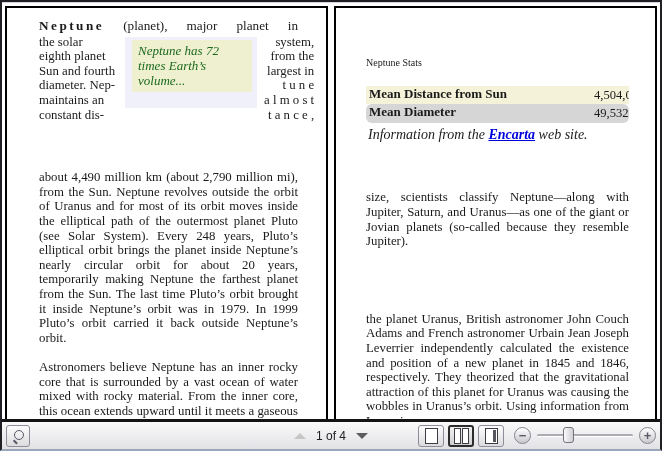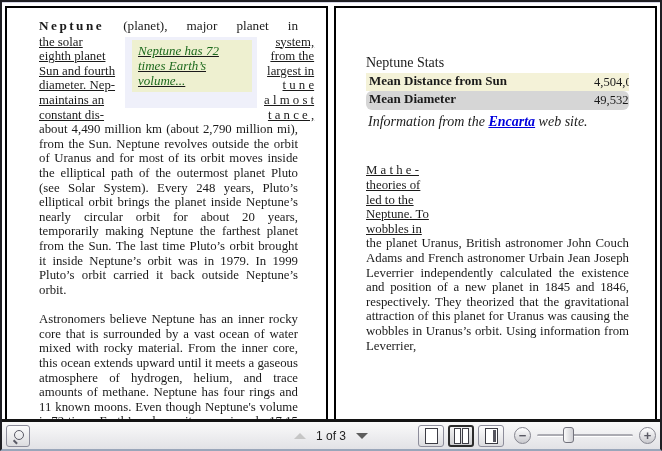--- a/index.html
+++ b/index.html
@@ -27,45 +27,45 @@
   }
   .page-inner-left  { padding:11px 28px 0 32px; }
   .page-inner-right { padding:11px 26px 0 30px; }
 
   .title-line {
     text-align:justify; text-align-last:justify;
     font-size:13.2px; margin-bottom:1px;
   }
   .title-word { font-weight:bold; letter-spacing:2.5px; }
 
-  .para { text-align:justify; }
+  .para { text-align:justify;margin-top:48px; }
   .para + .para { margin-top:15px; }
 
   
-  .wrap-region { display:flex; align-items:flex-start;text-decoration:underline; }
+  .wrap-region { display:flex; align-items:flex-start; }
   .wrap-col { white-space:pre; line-height:14.6px; }
   .wrap-col.left  { width:78px; flex:0 0 auto; }
   .wrap-col.right { flex:1 1 auto; overflow:visible; padding-left:5px;text-align:right; }
 
   .quote-panel {
     flex:0 0 auto; width:132px; margin:2px 2px 0 8px;
     background:var(--quote_panel,#eff0fa);
     padding:3px 5px 16px 7px;
   }
   .quote-panel.plain { background:transparent; padding-bottom:2px; width:136px; }
   .pull-quote {
     background:var(--quote_bg,#eef0d2);
     color:var(--quote_text,#1c691c);
     font-style:italic; font-size:13px; line-height:15px;
     padding:3px 4px 4px 6px;
   }
 
   
   .stats { margin:37px 0 34px 0; }
-  .stats-title { font-size:14px; margin-bottom:2px; }
+  .stats-title { font-size:10px; margin-bottom:15px; }
   .stats-row { display:flex;gap:48px; }
   .stats-row.odd  { background:var(--row_yellow,#f4f2d8); }
   .stats-row.even { background:var(--row_gray,#d6d6d6);border-radius:6px; }
   .stats-label {
     flex:0 0 178px; font-weight:bold; font-size:13px;
     padding:1px 2px 2px 3px; white-space:nowrap; overflow:hidden;
   }
   .stats-value {
     flex:1 1 auto; font-size:12.6px; padding:2px 0 2px 2px;
     white-space:nowrap; overflow:hidden;
@@ -190,43 +190,39 @@
             <div class="stats-value">4,504,000,000 km</div>
           </div>
           <div class="stats-row even">
             <div class="stats-label">Mean Diameter</div>
             <div class="stats-value">49,532 km</div>
           </div>
 
           <div class="stats-note"><span>Information from the </span><span class="encarta-link">Encarta</span><span> web site.</span></div>
         </div>
 
+        <div class="para">size, scientists classify Neptune—along with Jupiter, Saturn, and Uranus—as one of the giant or Jovian planets (so-called because they resemble Jupiter).</div>
 
         <div class="wrap-region" style="margin-top:15px;">
-          <div class="wrap-col left" style="width:70px;">M a t h e -
-theories of
-led to the
-Neptune. To
-wobbles in</div>
         </div>
 
         <div class="para">the planet Uranus, British astronomer John Couch Adams and French astronomer Urbain Jean Joseph Leverrier independently calculated the existence and position of a new planet in 1845 and 1846, respectively. They theorized that the gravitational attraction of this planet for Uranus was causing the wobbles in Uranus’s orbit. Using information from Leverrier,</div>
       </div>
     </div>
   </div>
 
   <div class="toolbar">
 
     <div class="tb-button find-button">
       <span class="magnifier"></span>
     </div>
 
     <div class="page-nav">
       <span class="tri up"></span>
-      <span>1 of 3</span>
+      <span>1 of 4</span>
       <span class="tri down"></span>
     </div>
 
     <div class="right-cluster">
       <div class="view-group">
         <div class="tb-button view-btn">
           <span class="pg-ico">
             <span class="pg"><span class="pg-lines"></span></span>
           </span>
         </div>

